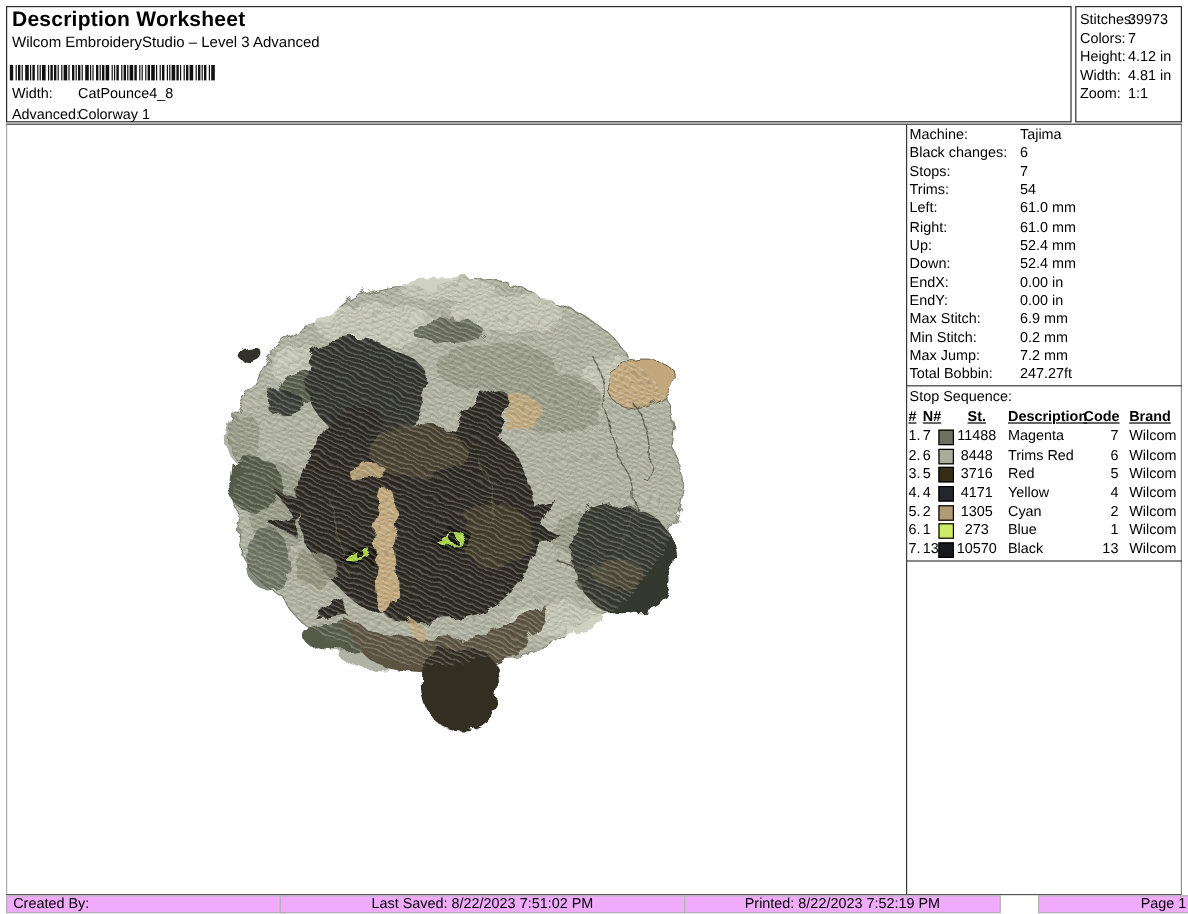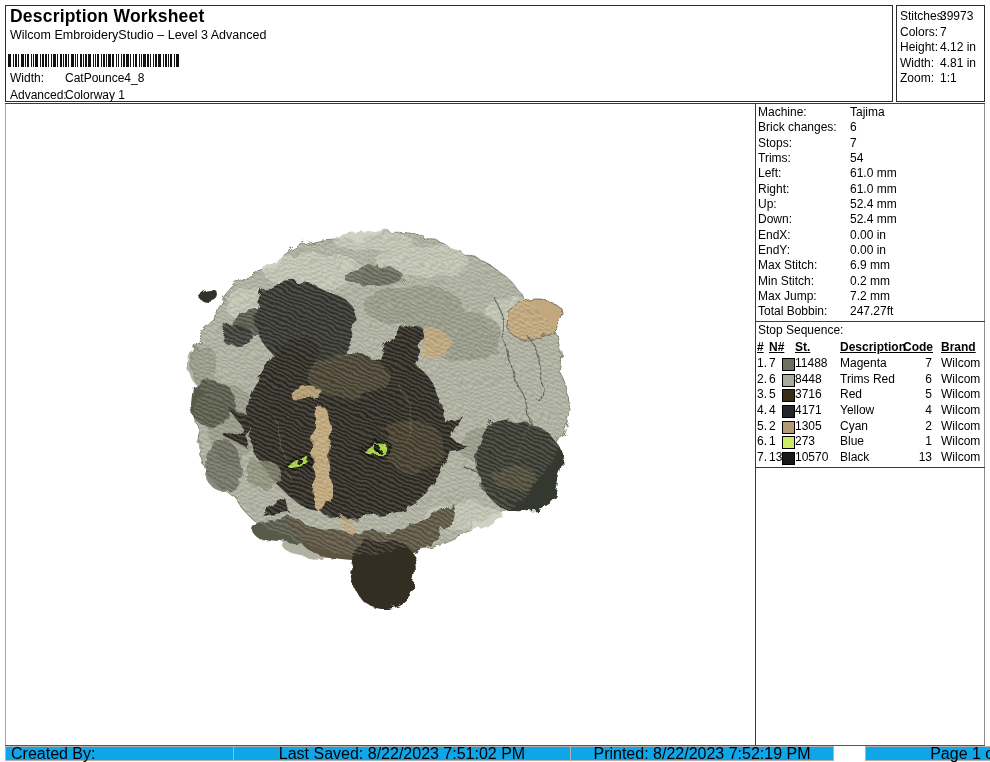--- a/index.html
+++ b/index.html
@@ -20,27 +20,27 @@
   #machine-list{position:absolute;left:755px;top:105px;width:230px;}
   .mi-row{position:relative;height:15.35px;}
   .mi-label{position:absolute;left:3px;top:0;font-size:12px;}
   .mi-value{position:absolute;left:95px;top:0;font-size:12px;}
   
   .sq-row{position:relative;height:15.7px;font-size:12px;}
   .sq-head span{font-weight:bold;text-decoration:underline;}
   .c-num{position:absolute;left:2px;}
   .c-needle{position:absolute;left:14px;}
   .c-swatch{position:absolute;left:27px;top:2px;width:11px;height:11px;border:1px solid #000;box-sizing:content-box;}
-  .c-st{position:absolute;left:40px;width:38px;text-align:left;}
+  .c-st{position:absolute;left:40px;width:38px;text-align:center;}
   .c-desc{position:absolute;left:85px;}
   .c-code{position:absolute;left:148px;width:29px;text-align:right;}
   .c-brand{position:absolute;left:186px;}
   
-  .f-cell{position:absolute;top:746px;height:13px;border:1px solid #b2b2b2;background:#0ea5e9;
-          font-size:16px;line-height:13px;box-sizing:content-box;}
+  .f-cell{position:absolute;top:746px;height:13px;border:1px solid #b2b2b2;background:#f0abfc;
+          font-size:12px;line-height:13px;box-sizing:content-box;}
 </style>
 </head>
 <body>
 
 <div id="page">
 
   <div class="box" style="left:5px;top:5px;width:888px;height:97px;"></div>
   <div class="box" style="left:896px;top:5px;width:89px;height:97px;"></div>
 
   <div class="abs t-title" style="left:10px;top:6px;">Description Worksheet</div>
@@ -242,21 +242,21 @@
       <rect x="0" y="0" width="415" height="400" fill="url(#hatchD)" clip-path="url(#blobClip)"></rect>
     </g>
   </svg>
 
   <div id="machine-list">
       <div class="mi-row">
         <span class="mi-label">Machine:</span>
         <span class="mi-value">Tajima</span>
       </div>
       <div class="mi-row">
-        <span class="mi-label">Brick changes:</span>
+        <span class="mi-label">Black changes:</span>
         <span class="mi-value">6</span>
       </div>
       <div class="mi-row">
         <span class="mi-label">Stops:</span>
         <span class="mi-value">7</span>
       </div>
       <div class="mi-row">
         <span class="mi-label">Trims:</span>
         <span class="mi-value">54</span>
       </div>

